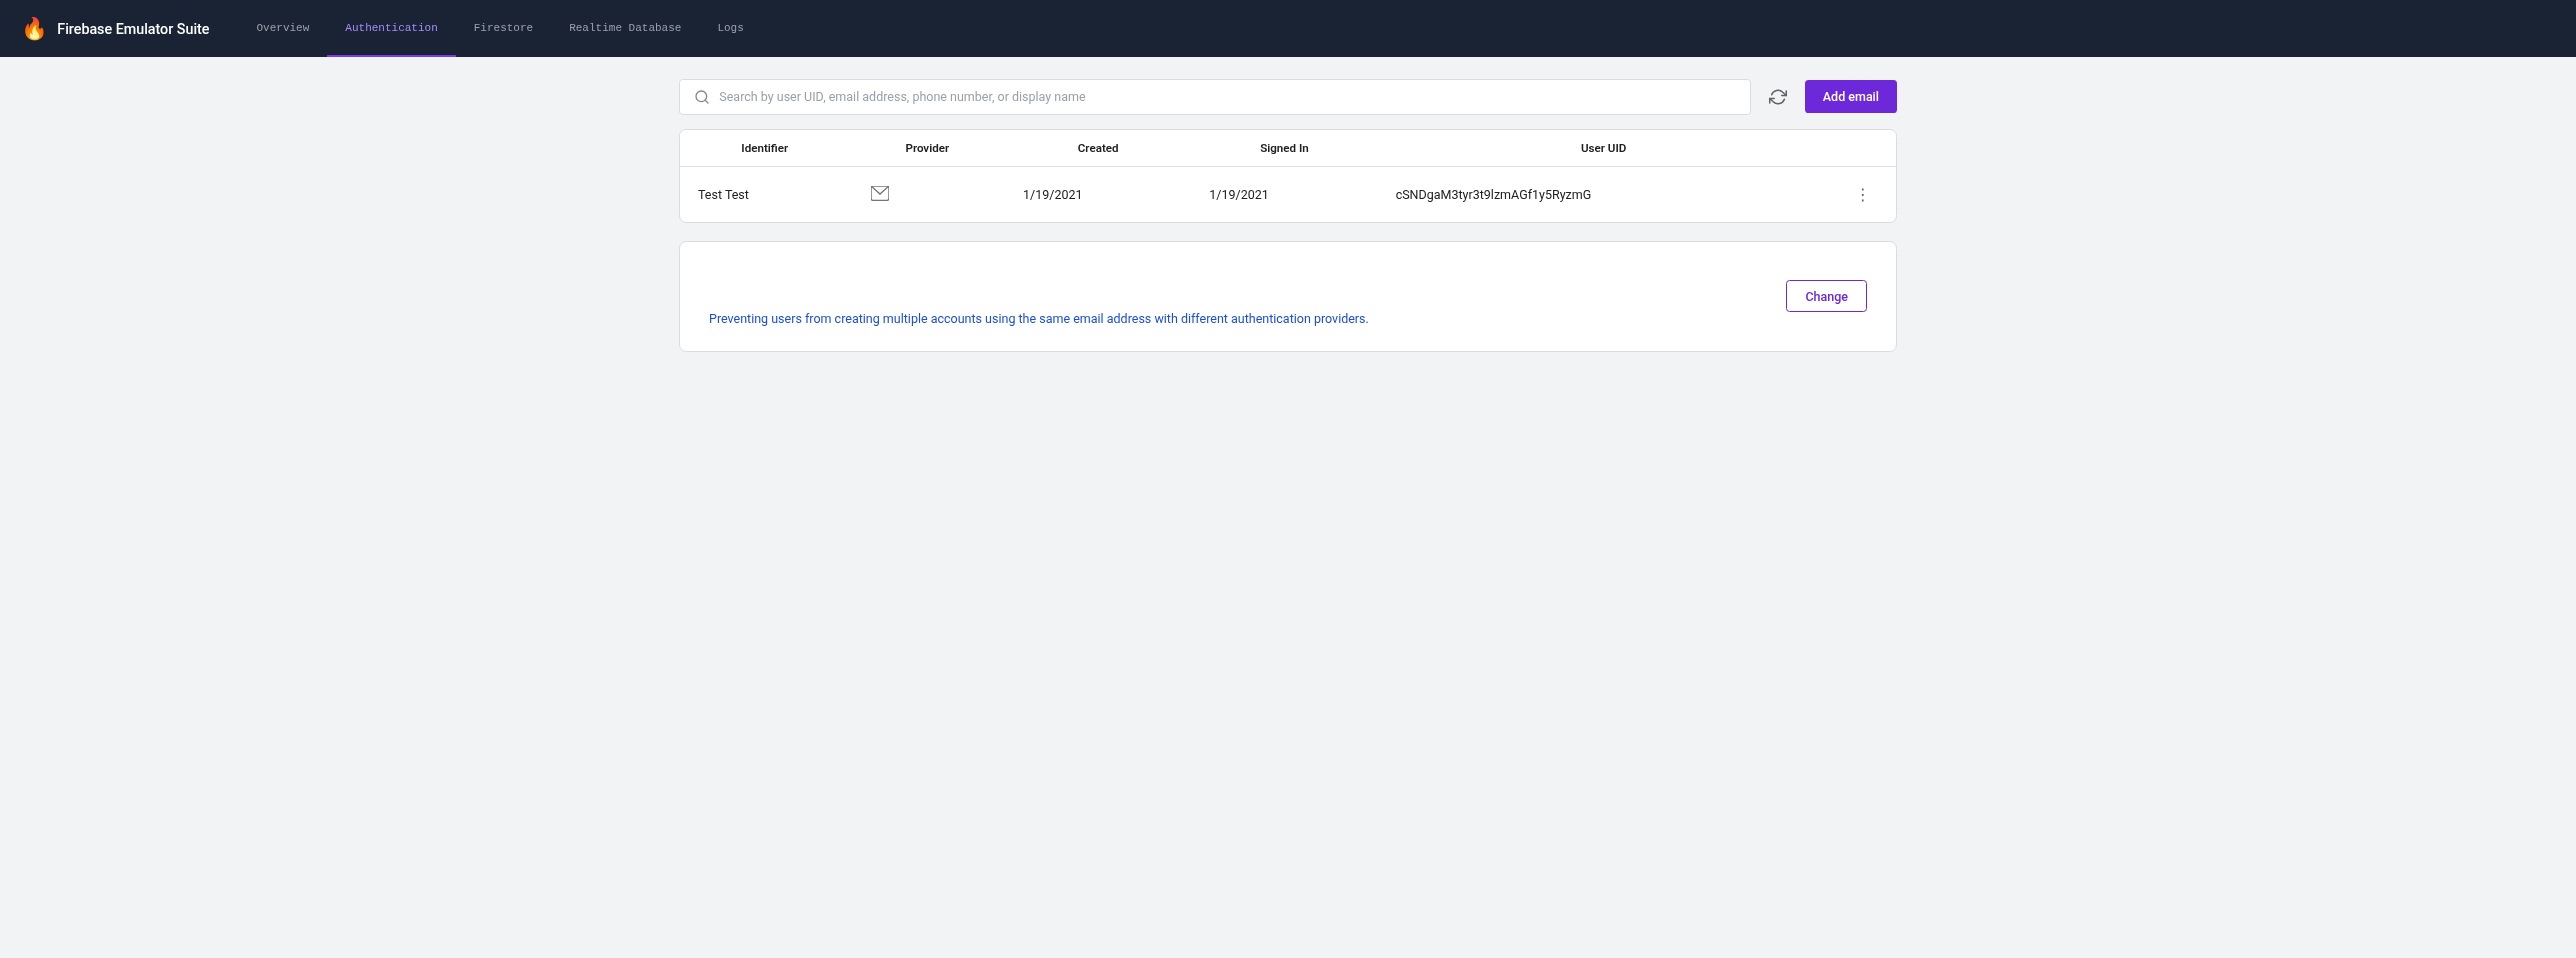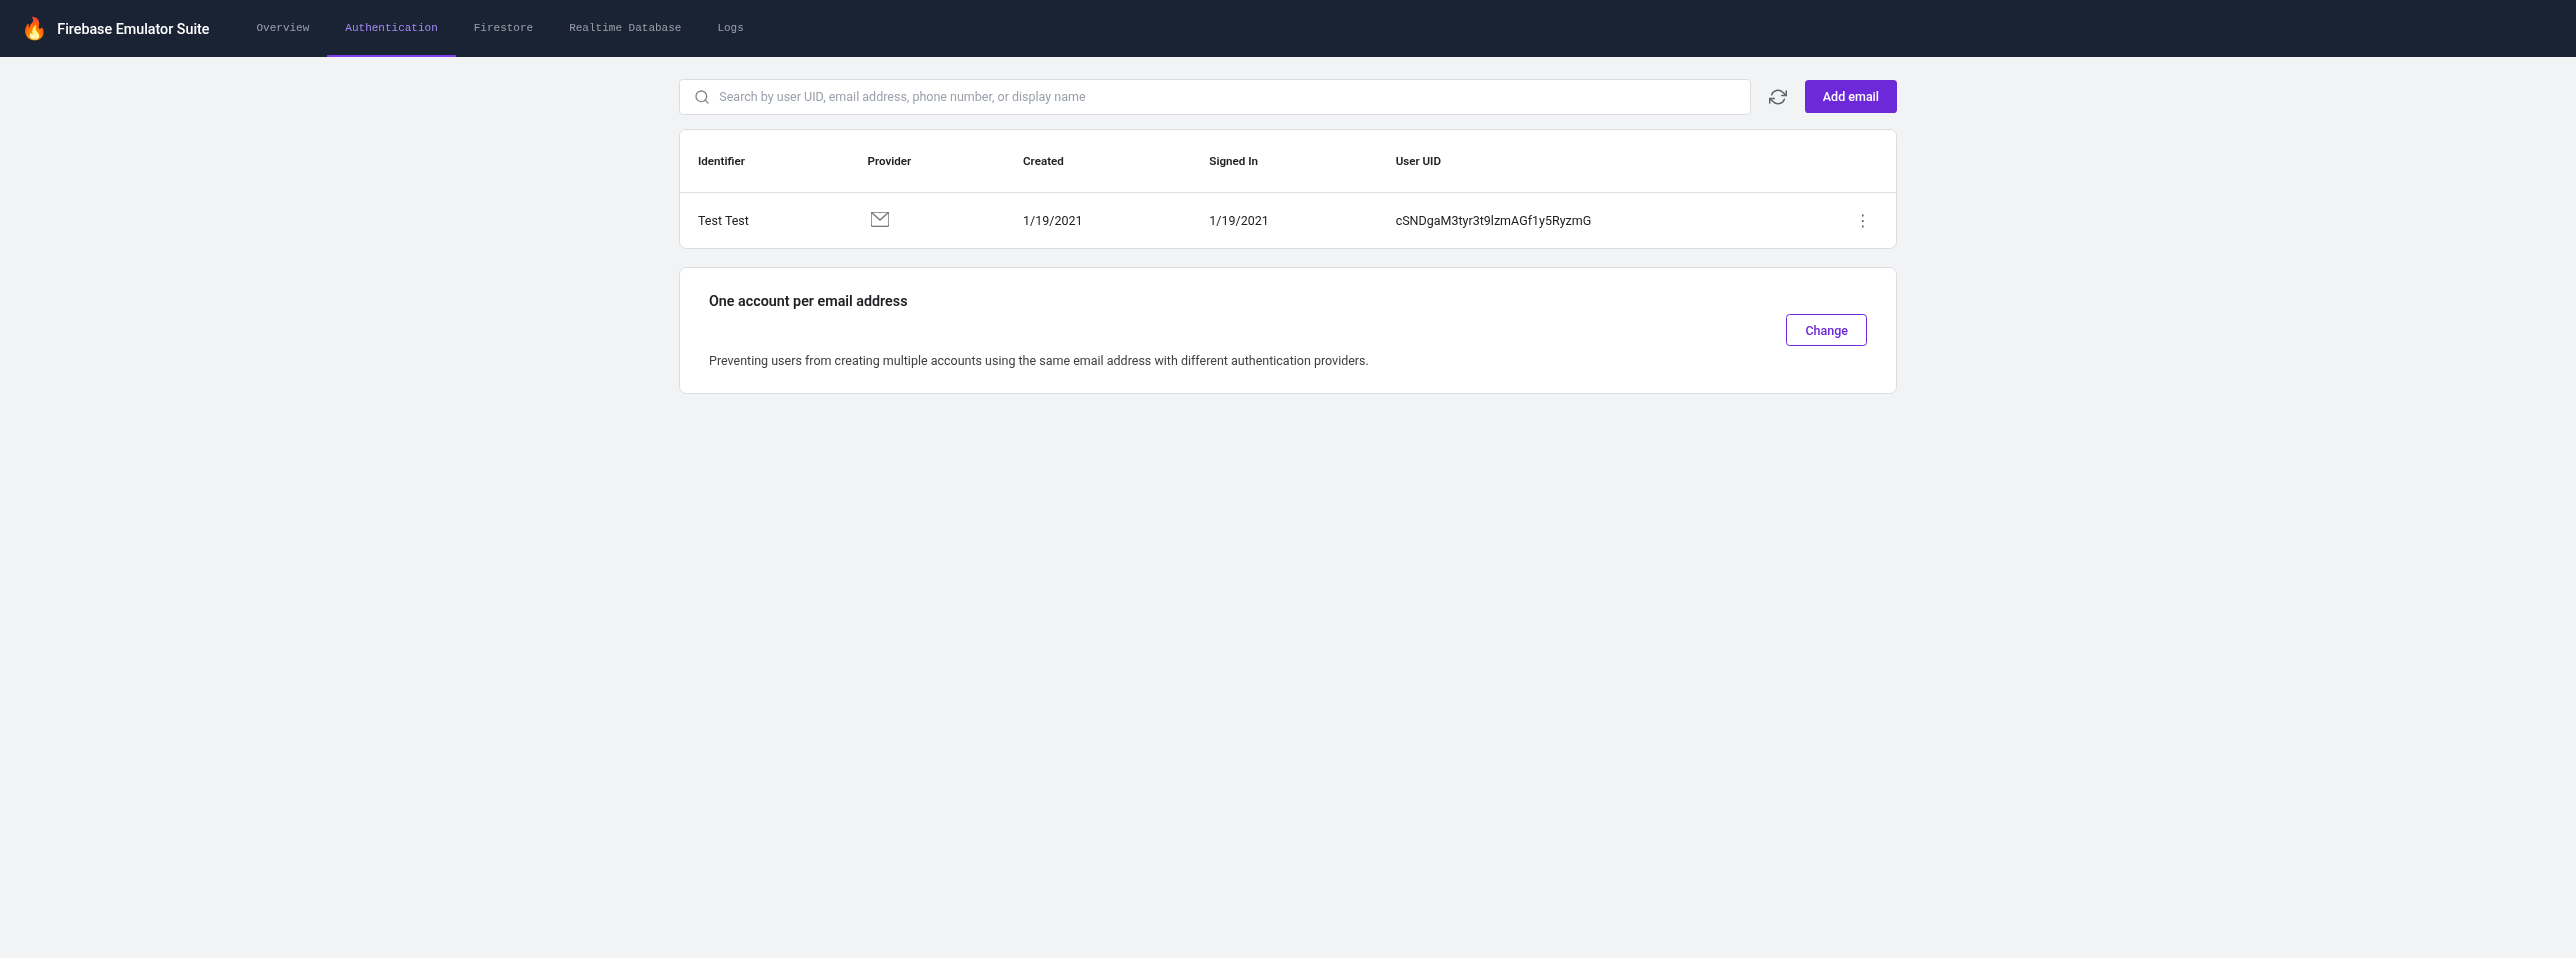--- a/index.html
+++ b/index.html
@@ -170,22 +170,22 @@
     .data-table {
       width: 100%;
       border-collapse: collapse;
     }
 
     .data-table thead tr {
       border-bottom: 0.9px solid #e0e0e0;
     }
 
     .data-table th {
-      text-align: left;
-      padding: 24px 18px;
+      text-align: center;
+      padding: 11px 18px;
       font-size: 11.6px;
       font-weight: 600;
       color: #202124;
       background: #ffffff;
     }
 
     .data-table td {
       padding: 14.3px 18px;
       font-size: 12.5px;
       color: #202124;
@@ -234,21 +234,21 @@
 
     .policy-content h3 {
       font-size: 14.3px;
       font-weight: 600;
       color: #202124;
       margin-bottom: 5.4px;
     }
 
     .policy-content p {
       font-size: 12.5px;
-      color: #404040;
+      color: #1d4ed8;
       max-width: 717px;
       margin-top: 44px;
     }
 
     .change-btn {
       background: #ffffff;
       border: 0.9px solid #6d28d9;
       color: #6d28d9;
       border-radius: 3.6px;
       padding: 7.2px 18px;
@@ -334,20 +334,19 @@
           <td class="actions-col">
             <button class="more-btn">⋮</button>
           </td>
         </tr>
       </tbody>
     </table>
   </div>
 
   <div class="policy-card">
     <div class="policy-content">
-      <h3>One account per email address</h3>
       <p>Preventing users from creating multiple accounts using the same email address with different authentication providers.</p>
     </div>
     <button class="change-btn">Change</button>
   </div>
 
 </div>
 
 
 </body></html>

